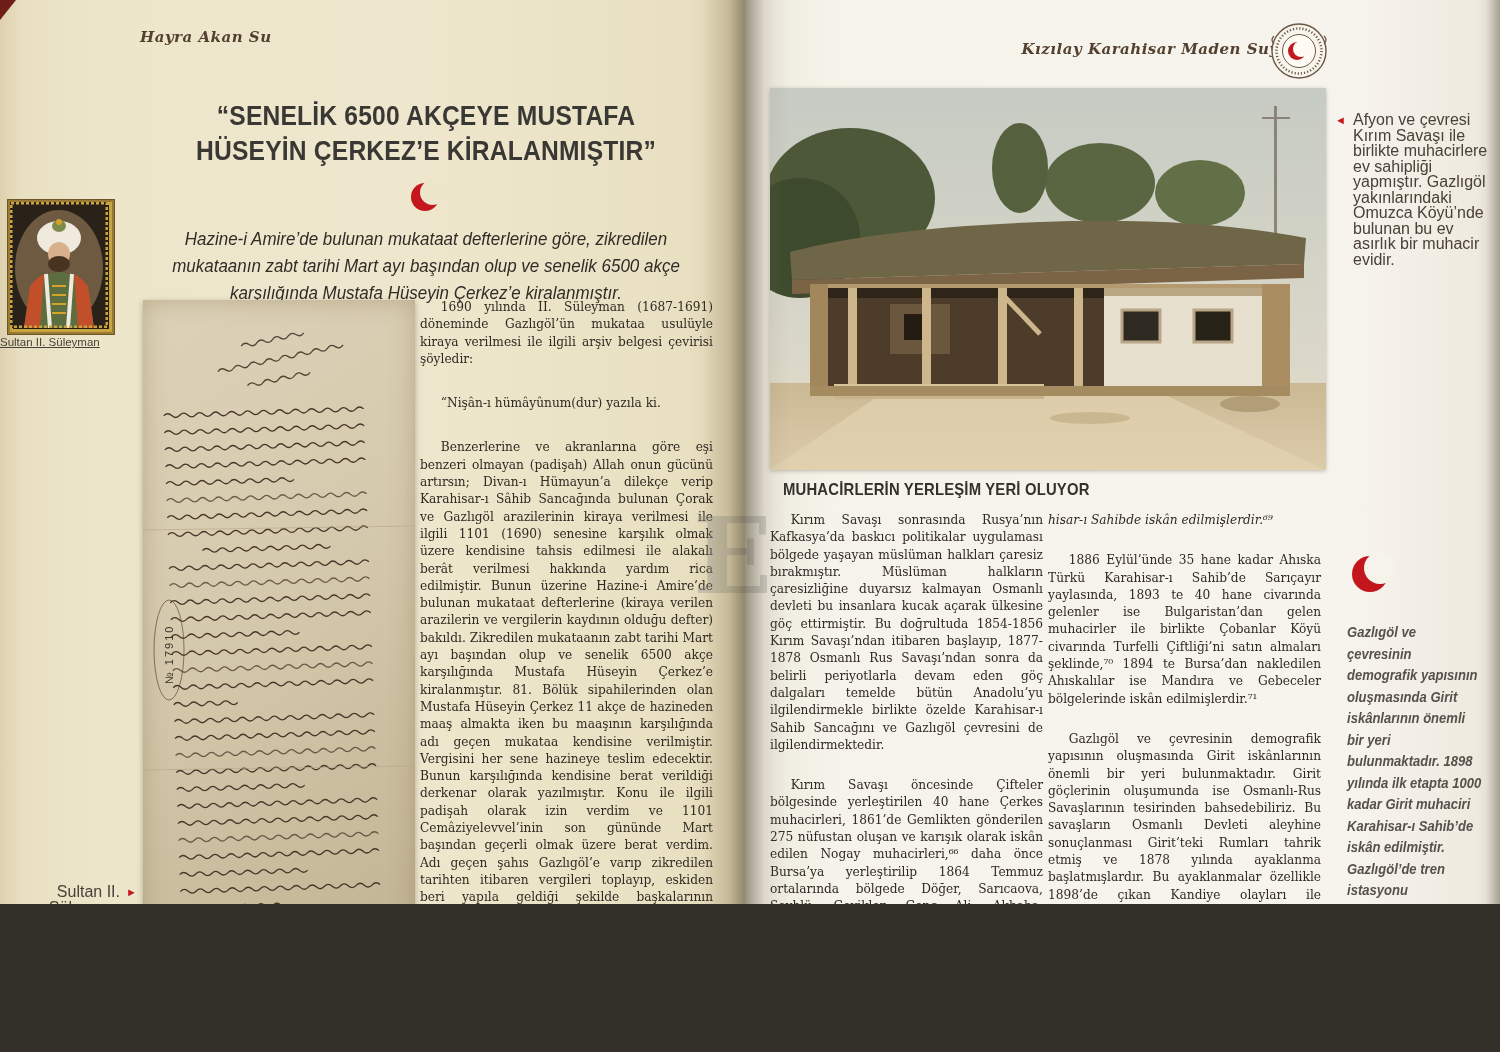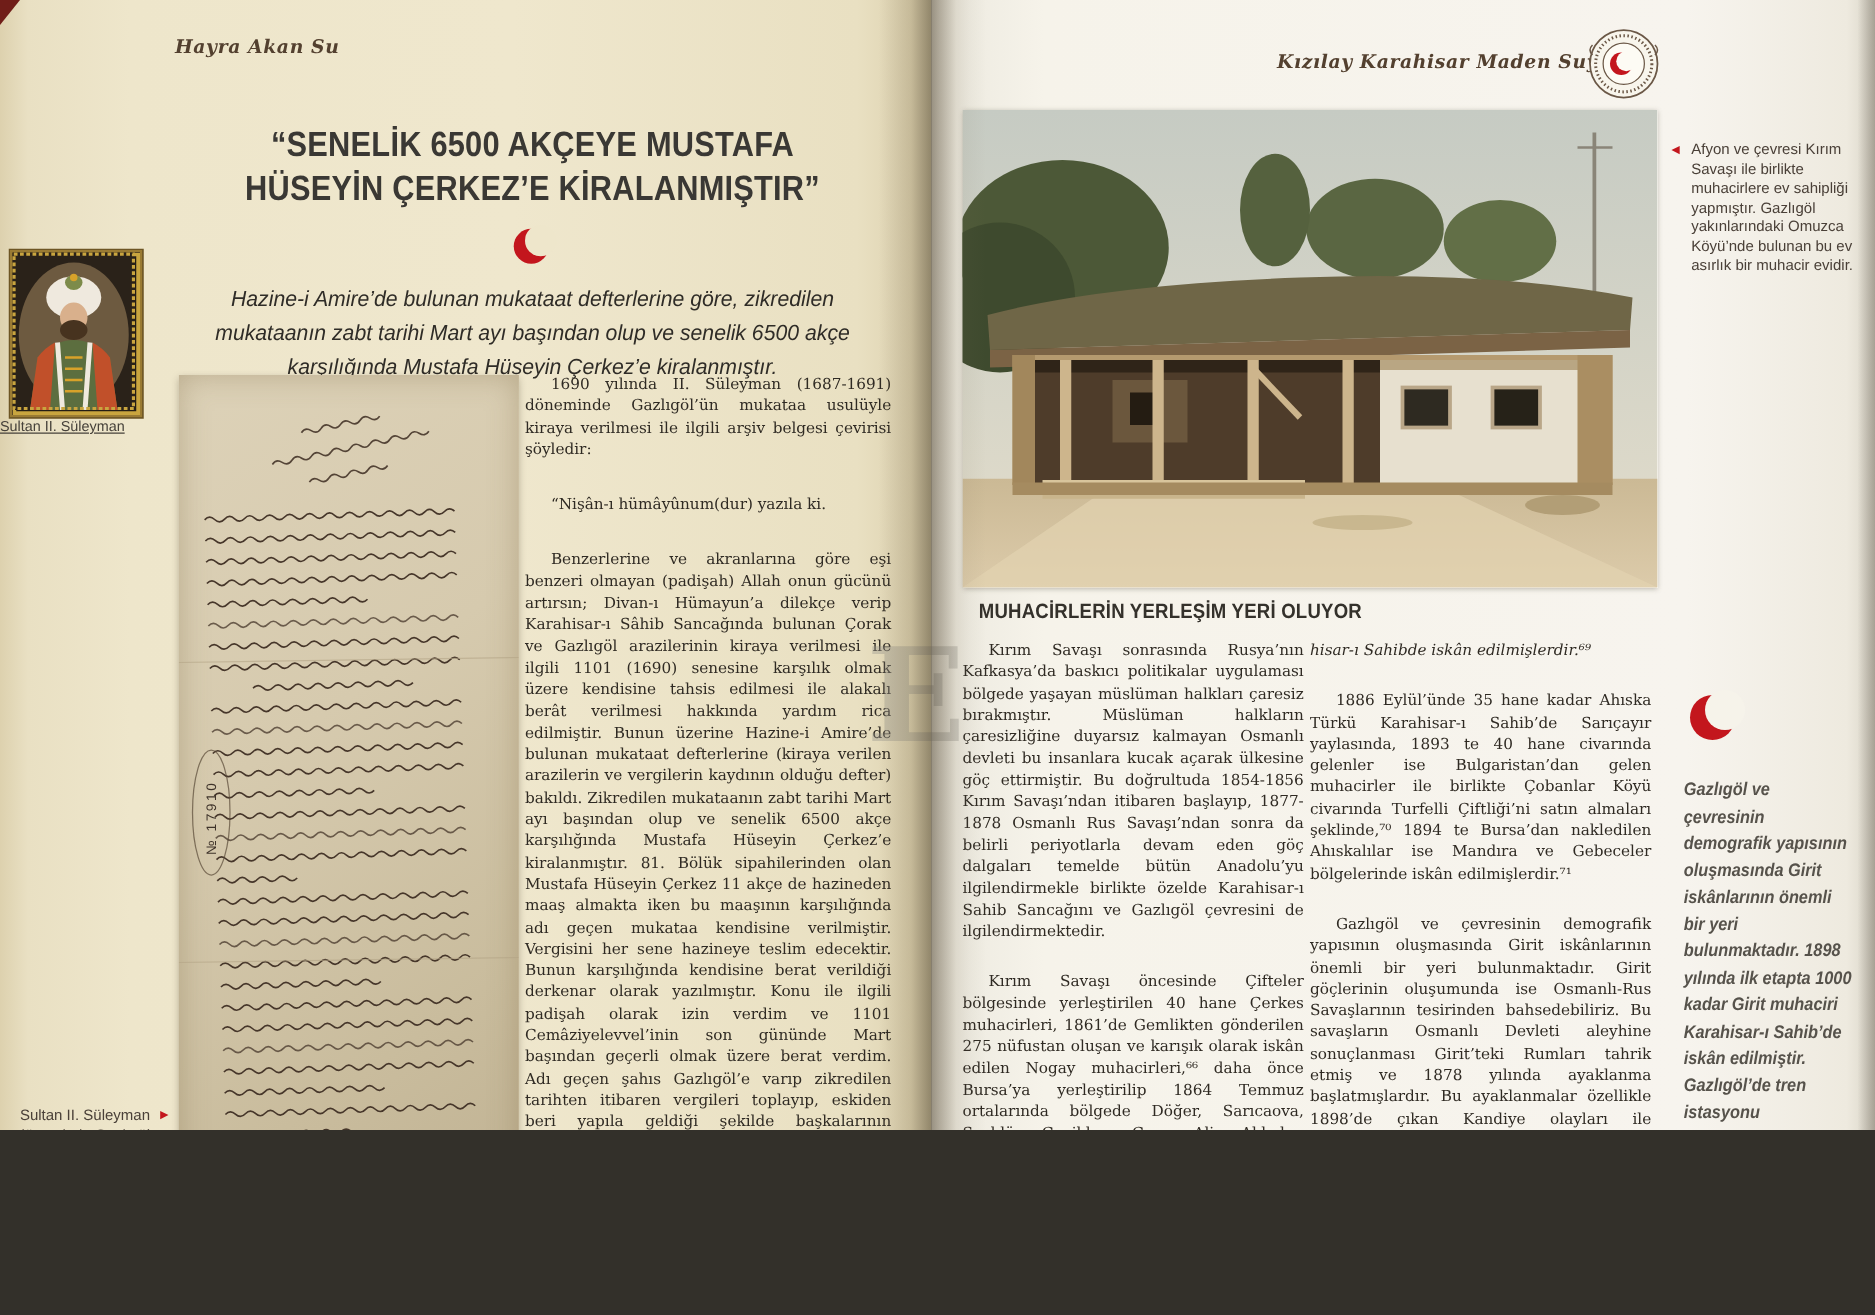--- a/index.html
+++ b/index.html
@@ -24,21 +24,21 @@
   .title{left:140px;top:98px;width:572px;text-align:center;color:#3a3834;
     font-weight:700;font-size:28px;line-height:35px;letter-spacing:.2px;
     transform:scaleX(.88);transform-origin:50% 0;}
   .intro{left:138px;top:226px;width:576px;text-align:center;font-style:italic;
     color:#2f2c27;font-size:17.5px;line-height:27px;transform:scaleX(.97);transform-origin:50% 0;}
   .serifbody{font-family:"DejaVu Serif",serif;color:#2f2a23;font-size:12.2px;
     line-height:17.3px;text-align:justify;}
   .serifbody p{margin:0 0 27px 0;text-indent:1.7em;}
   .serifbody p.noindent{text-indent:0;font-style:italic;}
   .colright p{margin:0 0 23px 0;}
-  .margin-cap{font-size:12px;line-height:16px;color:#4a4038;}
+  .margin-cap{font-size:16px;line-height:16px;color:#4a4038;}
   .section-head{font-weight:700;font-size:16.5px;color:#34312b;letter-spacing:.2px;
     transform:scaleX(.9);transform-origin:0 50%;white-space:nowrap;}
   .pull-quote{font-weight:700;font-style:italic;font-size:14.5px;line-height:21.5px;
     color:#56524b;transform:scaleX(.9);transform-origin:0 0;}
   .pageno{font-family:"DejaVu Serif",serif;font-size:14px;color:#3c3831;}
   
   .crescent{border-radius:50%;background:#c3161d;}
   .crescent::after{content:"";position:absolute;border-radius:50%;}
   .cres-title{left:411px;top:183px;width:28px;height:28px;}
   .cres-title::after{left:9px;top:-3px;width:25px;height:25px;background:#eee6cb;}

